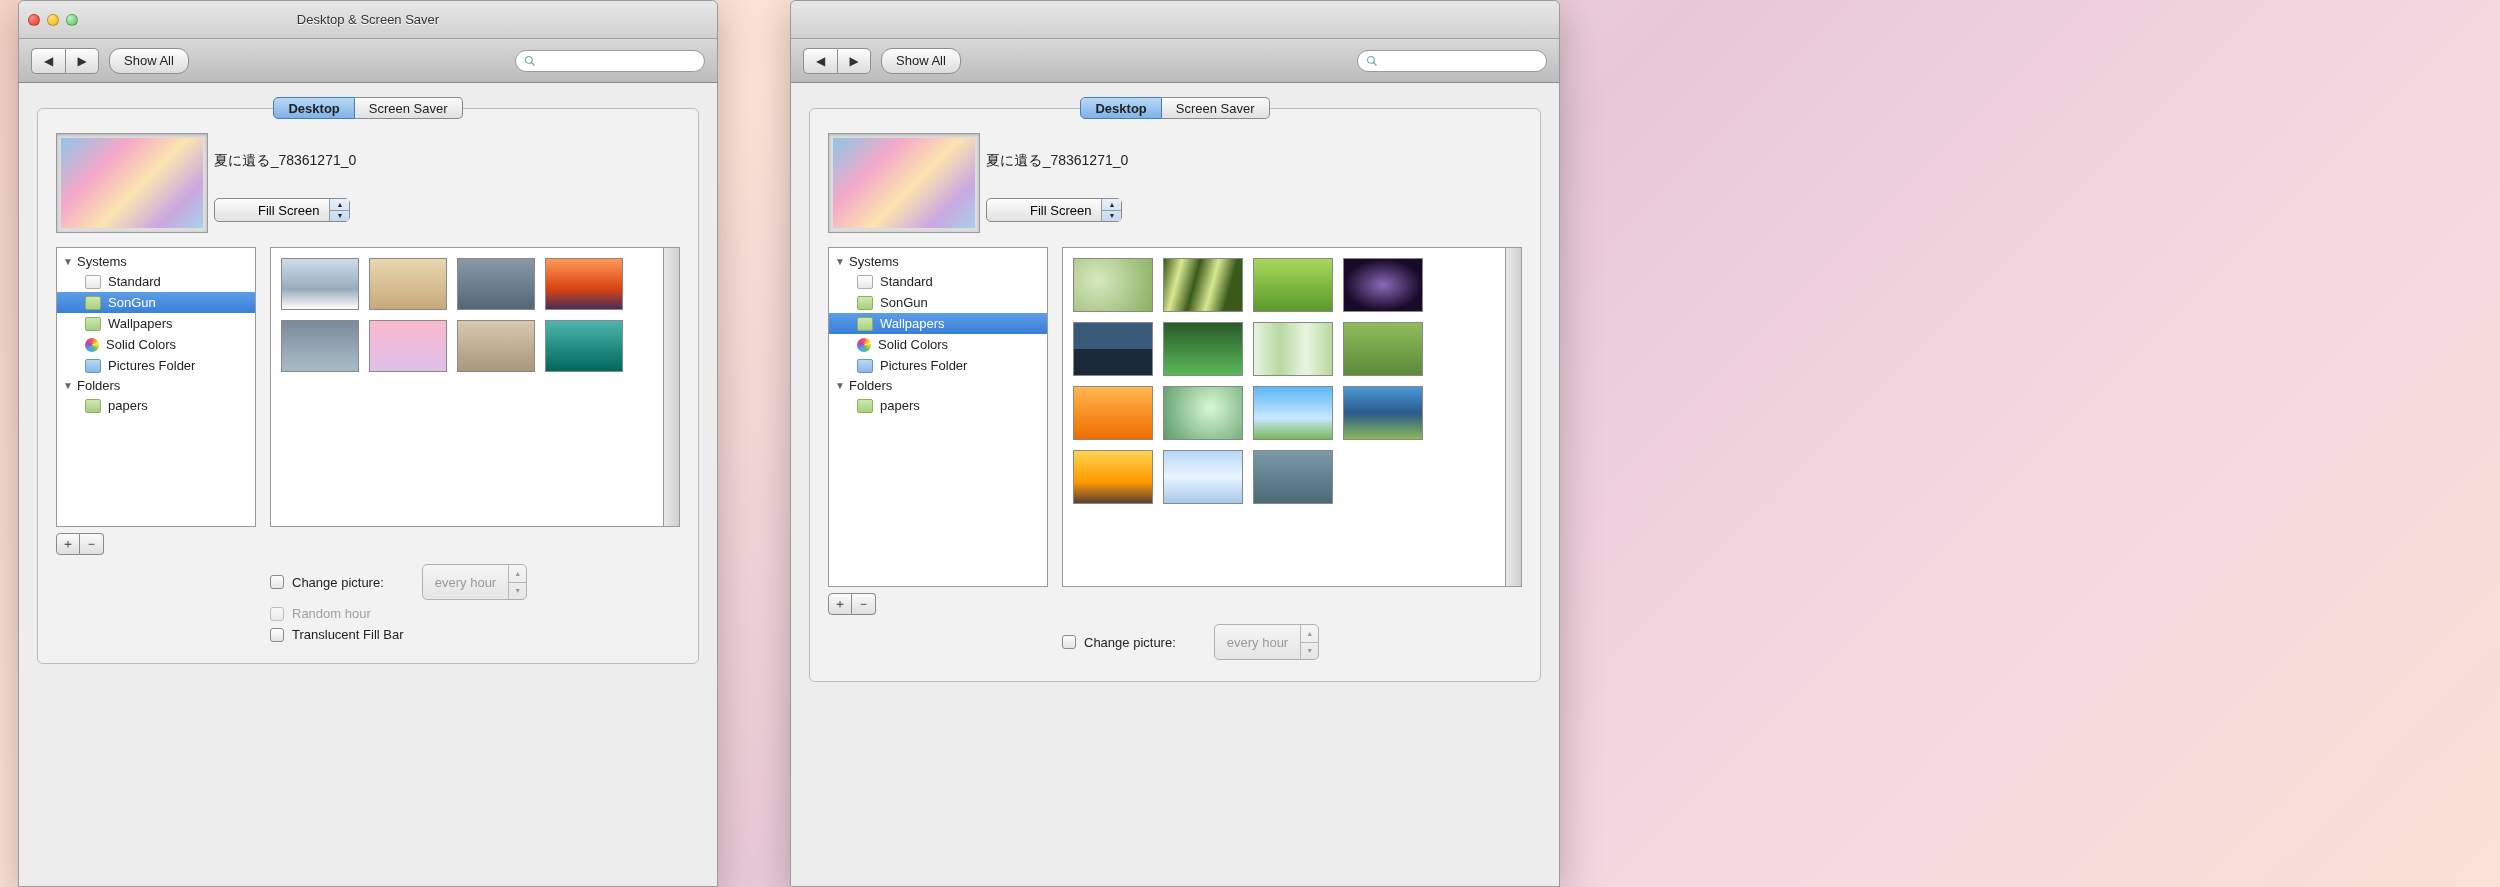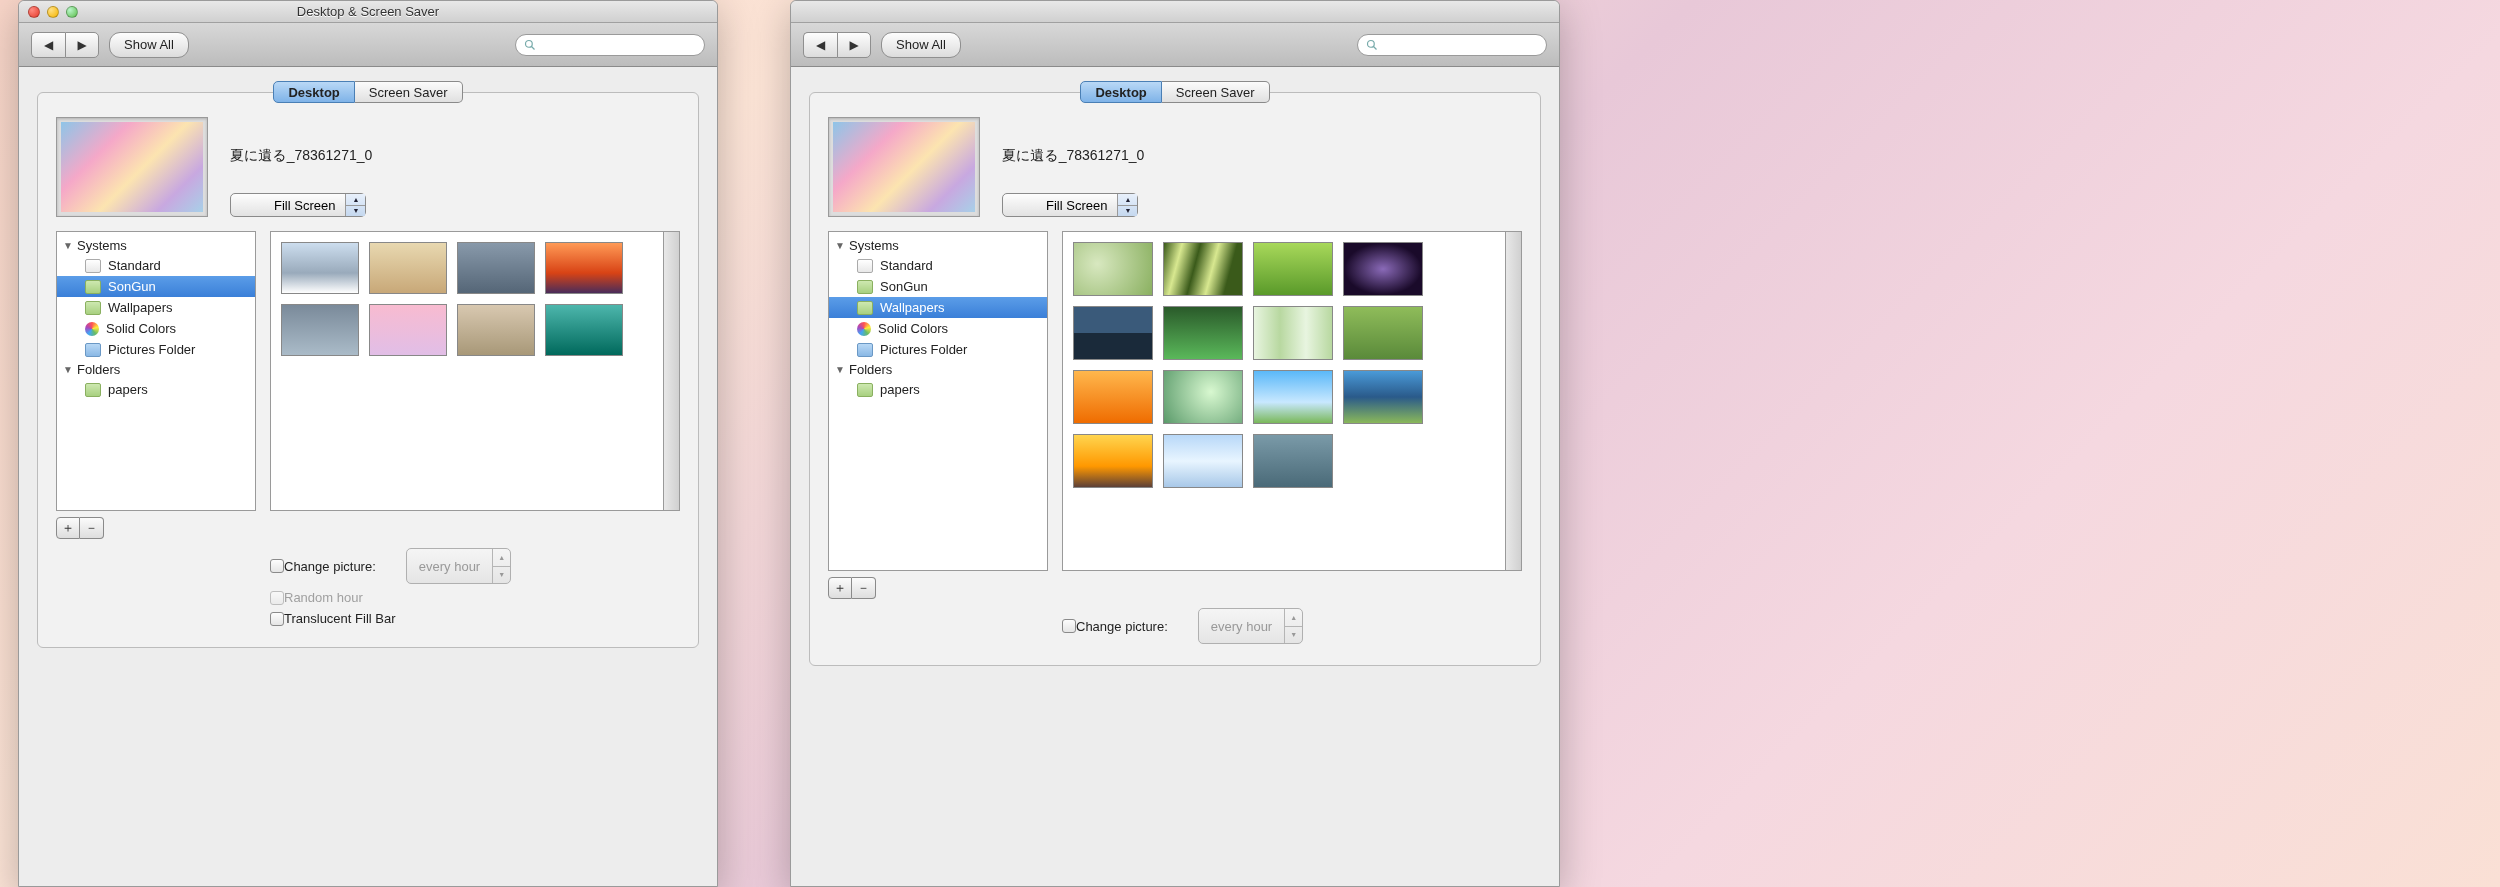--- a/index.html
+++ b/index.html
@@ -16,21 +16,21 @@
   position: absolute;
   background: #ededed;
   border: 1px solid #9a9a9a;
   border-radius: 6px 6px 0 0;
   box-shadow: 0 10px 40px rgba(0,0,0,0.25);
 }
 .window.left { left: 18px; top: 0; width: 700px; height: 887px; }
 .window.right { left: 790px; top: 0; width: 770px; height: 887px; }
 
 .titlebar {
-  height: 22px;
+  height: 38px;
   background: linear-gradient(#e8e8e8, #d0d0d0);
   border-bottom: 1px solid #a0a0a0;
   border-radius: 6px 6px 0 0;
   display: flex;
   align-items: center;
   position: relative;
 }
 .traffic { display:flex; gap:7px; padding-left: 9px;}
 .traffic span { width:12px; height:12px; border-radius:50%; display:block; border:1px solid rgba(0,0,0,0.25);}
 .tl-close{background:radial-gradient(circle at 30% 30%, #ff8a80, #e53b2c);}
@@ -87,21 +87,21 @@
 .inset-panel {
   background:#f2f2f2;
   border:1px solid #bcbcbc;
   border-radius:6px;
   margin-top:-11px;
   padding:24px 18px 18px 18px;
   min-height:540px;
   position:relative;
 }
 
-.header-row { display:flex; gap:22px; margin-bottom:14px; align-items:flex-end;}
+.header-row { display:flex; gap:6px; margin-bottom:14px; align-items:center;}
 .preview-frame {
   width:152px; height:100px;
   border:1px solid #9a9a9a;
   background:#ddd;
   padding:4px;
   box-shadow: inset 0 1px 3px rgba(0,0,0,0.2);
 }
 .preview-img { width:100%; height:100%; background:linear-gradient(135deg, #8ec5e8 0%, #f5a8c8 30%, #fce4b0 55%, #c8a8e0 80%, #a8d0e8 100%);}
 .header-right{flex:1; padding-top:8px;}
 .wallpaper-name{font-size:14px; color:#222; margin-bottom:28px;}
@@ -150,21 +150,21 @@
 .thumb{width:78px; height:52px; border:1px solid #888;}
 .window.right .thumb{width:80px; height:54px;}
 
 .add-remove{display:flex; margin-top:6px;}
 .sq-btn{width:24px;height:22px; background:linear-gradient(#fbfbfb,#dedede); border:1px solid #8a8a8a; display:flex; align-items:center; justify-content:center; font-size:13px; color:#333;}
 .sq-btn:first-child{border-radius:4px 0 0 4px;}
 .sq-btn:last-child{border-radius:0 4px 4px 0; border-left:none;}
 
 .options{margin-top:6px; margin-left:214px;}
 .window.right .options{margin-left:234px;}
-.opt-row{display:flex; align-items:center; font-size:13px; color:#222; padding:3px 0;}
+.opt-row{display:flex; align-items:center; gap:8px; font-size:13px; color:#222; padding:3px 0;}
 .opt-row.disabled{color:#a0a0a0;}
 .checkbox{width:14px;height:14px; background:linear-gradient(#fdfdfd,#e5e5e5); border:1px solid #8a8a8a; border-radius:3px;}
 .checkbox.disabled{opacity:0.5;}
 .interval-sel{ display:inline-flex; align-items:center; background:linear-gradient(#f5f5f5,#e5e5e5); border:1px solid #b0b0b0; border-radius:5px; height:36px; margin-left:30px;}
 .interval-sel .lbl{padding:0 12px; font-size:13px; color:#999;}
 .interval-sel .st{width:18px; height:100%; border-left:1px solid #b5b5b5; display:flex; flex-direction:column;}
 .interval-sel .st span{flex:1; font-size:7px; display:flex; align-items:center; justify-content:center; color:#999;}
 .interval-sel .st span:first-child{border-bottom:1px solid #b5b5b5;}
 
 

